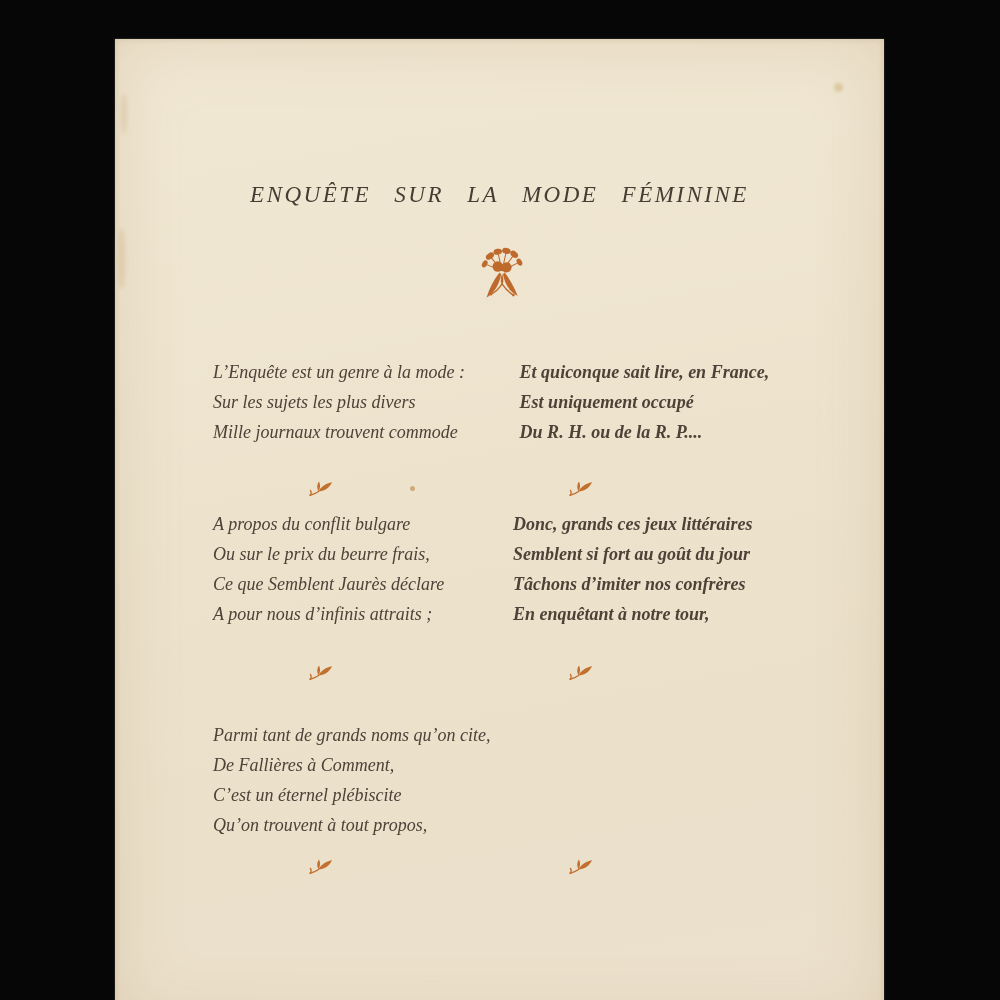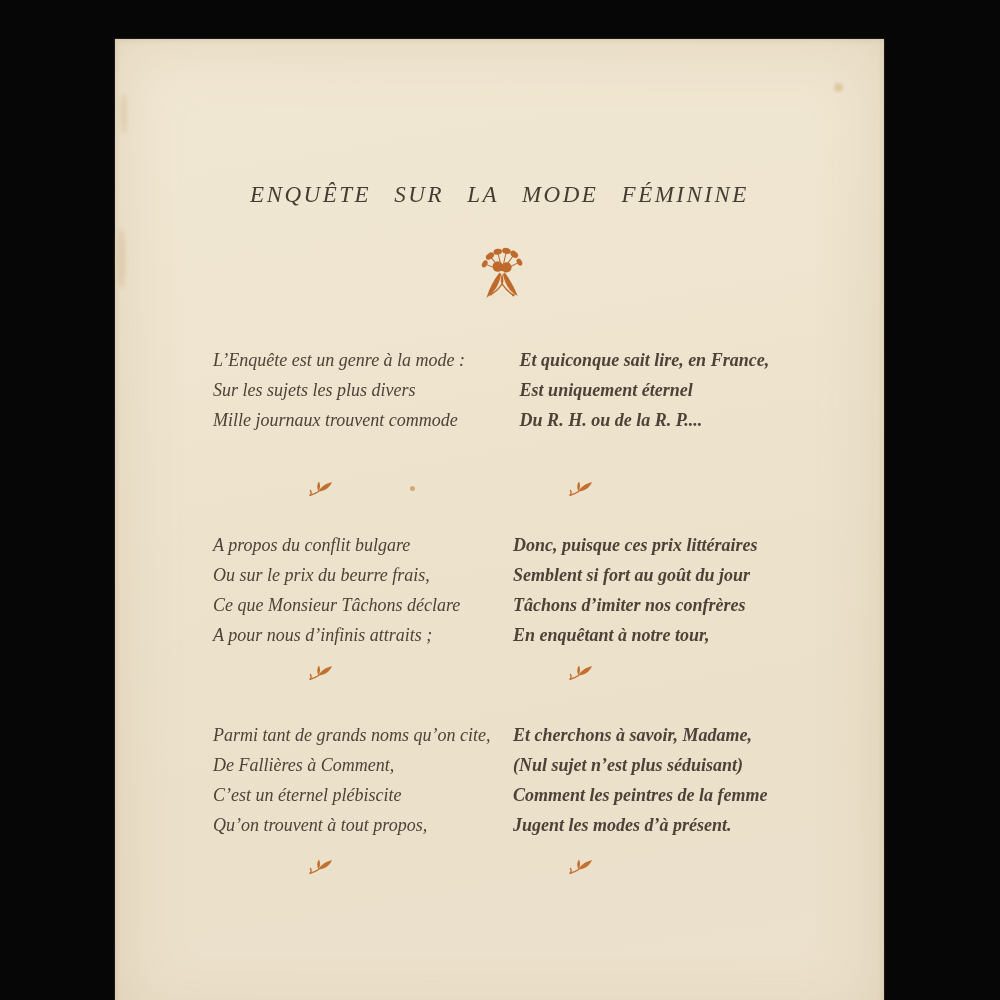--- a/index.html
+++ b/index.html
@@ -94,29 +94,29 @@
         <path d="M27 32 C20 41 15 51 12 61 C21 56 27 45 29 34 Z"></path>
         <path d="M33 32 C40 41 45 51 48 59 C39 55 33 45 31 34 Z"></path>
         <path d="M30 33 C28 39 28 43 30 47 C32 43 32 39 30 33 Z"></path>
         <path d="M30 45 C26 51 22 55 17 57" stroke="#bf6a2d" stroke-width="1.6" fill="none"></path>
         <path d="M30 45 C34 51 38 55 43 58" stroke="#bf6a2d" stroke-width="1.6" fill="none"></path>
         <circle cx="17" cy="57" r="1.6"></circle>
         <circle cx="43" cy="58" r="1.6"></circle>
       </g>
     </svg>
 
-    <div class="stanza-row" style="top:306px;gap:13px;">
+    <div class="stanza-row" style="top:318px;gap:13px;">
       <div class="stanza">
         <div class="line">L’Enquête est un genre à la mode :</div>
         <div class="line">Sur les sujets les plus divers</div>
         <div class="line">Mille journaux trouvent commode</div>
       </div>
       <div class="stanza right">
         <div class="line">Et quiconque sait lire, en France,</div>
-        <div class="line">Est uniquement éternel</div>
+        <div class="line">Est uniquement occupé</div>
         <div class="line">Du R. H. ou de la R. P....</div>
       </div>
     </div>
 
     <div class="fleuron-row" style="top:442px;">
       <div class="fleuron-cell">
         <svg class="fleuron" viewBox="0 0 24 16">
           <g fill="#c2702f">
             <path d="M23 1 C17 2.5 12 5.5 9.5 10.5 C15 10.5 20.5 7 23 1 Z"></path>
             <path d="M9.5 10.5 C7.6 7 7.8 3.6 10 .6 C11.6 3.8 11.4 7.4 9.5 10.5 Z"></path>
@@ -130,29 +130,29 @@
           <g fill="#c2702f">
             <path d="M23 1 C17 2.5 12 5.5 9.5 10.5 C15 10.5 20.5 7 23 1 Z"></path>
             <path d="M9.5 10.5 C7.6 7 7.8 3.6 10 .6 C11.6 3.8 11.4 7.4 9.5 10.5 Z"></path>
             <path d="M1.2 14.2 C4.4 13.4 7.2 12.2 9.5 10.5" stroke="#c2702f" stroke-width="1.5" fill="none" stroke-linecap="round"></path>
             <path d="M1.2 14.2 C2.4 12.6 2.5 11 1.4 9.4" stroke="#c2702f" stroke-width="1.3" fill="none" stroke-linecap="round"></path>
           </g>
         </svg>
       </div>
     </div>
 
-    <div class="stanza-row" style="top:491px;">
+    <div class="stanza-row" style="top:470px;">
       <div class="stanza">
         <div class="line">A propos du conflit bulgare</div>
         <div class="line">Ou sur le prix du beurre frais,</div>
-        <div class="line">Ce que Monsieur Tâchons déclare</div>
+        <div class="line">Ce que Semblent Jaurès déclare</div>
         <div class="line">A pour nous d’infinis attraits ;</div>
       </div>
       <div class="stanza right">
-        <div class="line">Donc, puisque ces prix littéraires</div>
+        <div class="line">Donc, grands ces jeux littéraires</div>
         <div class="line">Semblent si fort au goût du jour</div>
         <div class="line">Tâchons d’imiter nos confrères</div>
         <div class="line">En enquêtant à notre tour,</div>
       </div>
     </div>
 
     <div class="fleuron-row" style="top:626px;">
       <div class="fleuron-cell">
         <svg class="fleuron" viewBox="0 0 24 16">
           <g fill="#c2702f">
@@ -174,26 +174,20 @@
         </svg>
       </div>
     </div>
 
     <div class="stanza-row" style="top:681px;">
       <div class="stanza">
         <div class="line">Parmi tant de grands noms qu’on cite,</div>
         <div class="line">De Fallières à Comment,</div>
         <div class="line">C’est un éternel plébiscite</div>
         <div class="line">Qu’on trouvent à tout propos,</div>
-      </div>
-      <div class="stanza right">
-        <div class="line">Et cherchons à savoir, Madame,</div>
-        <div class="line">(Nul sujet n’est plus séduisant)</div>
-        <div class="line">Comment les peintres de la femme</div>
-        <div class="line">Jugent les modes d’à présent.</div>
       </div>
     </div>
 
     <div class="fleuron-row" style="top:820px;">
       <div class="fleuron-cell">
         <svg class="fleuron" viewBox="0 0 24 16">
           <g fill="#c2702f">
             <path d="M23 1 C17 2.5 12 5.5 9.5 10.5 C15 10.5 20.5 7 23 1 Z"></path>
             <path d="M9.5 10.5 C7.6 7 7.8 3.6 10 .6 C11.6 3.8 11.4 7.4 9.5 10.5 Z"></path>
             <path d="M1.2 14.2 C4.4 13.4 7.2 12.2 9.5 10.5" stroke="#c2702f" stroke-width="1.5" fill="none" stroke-linecap="round"></path>

